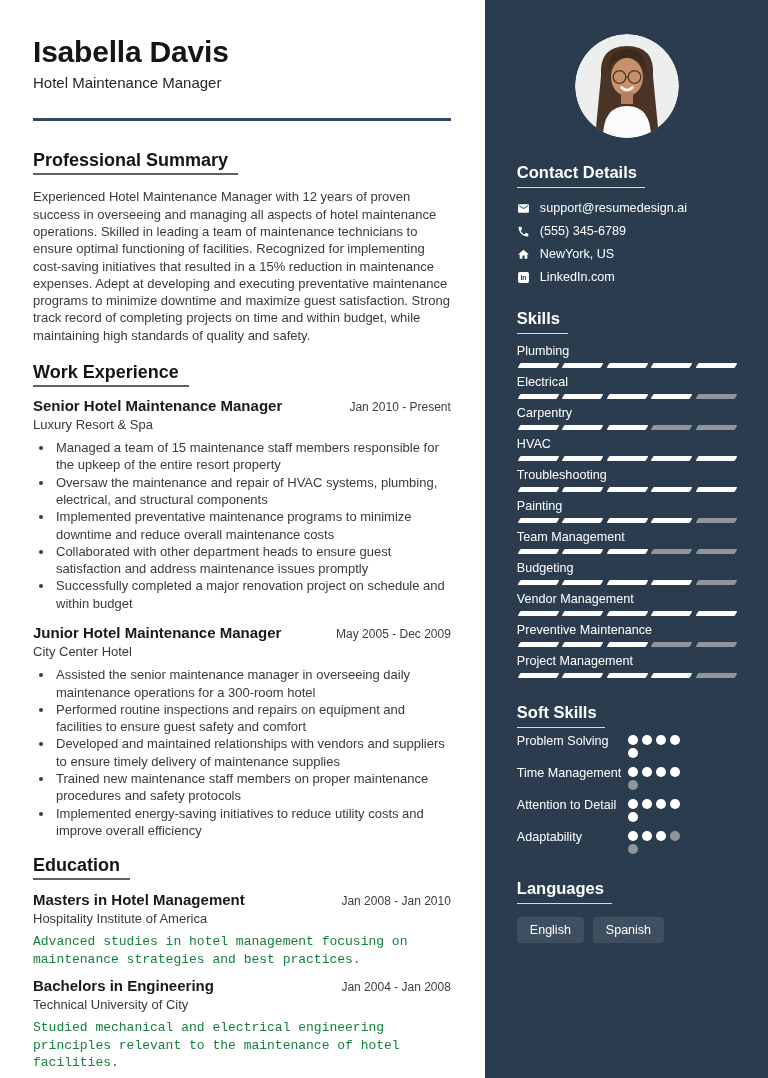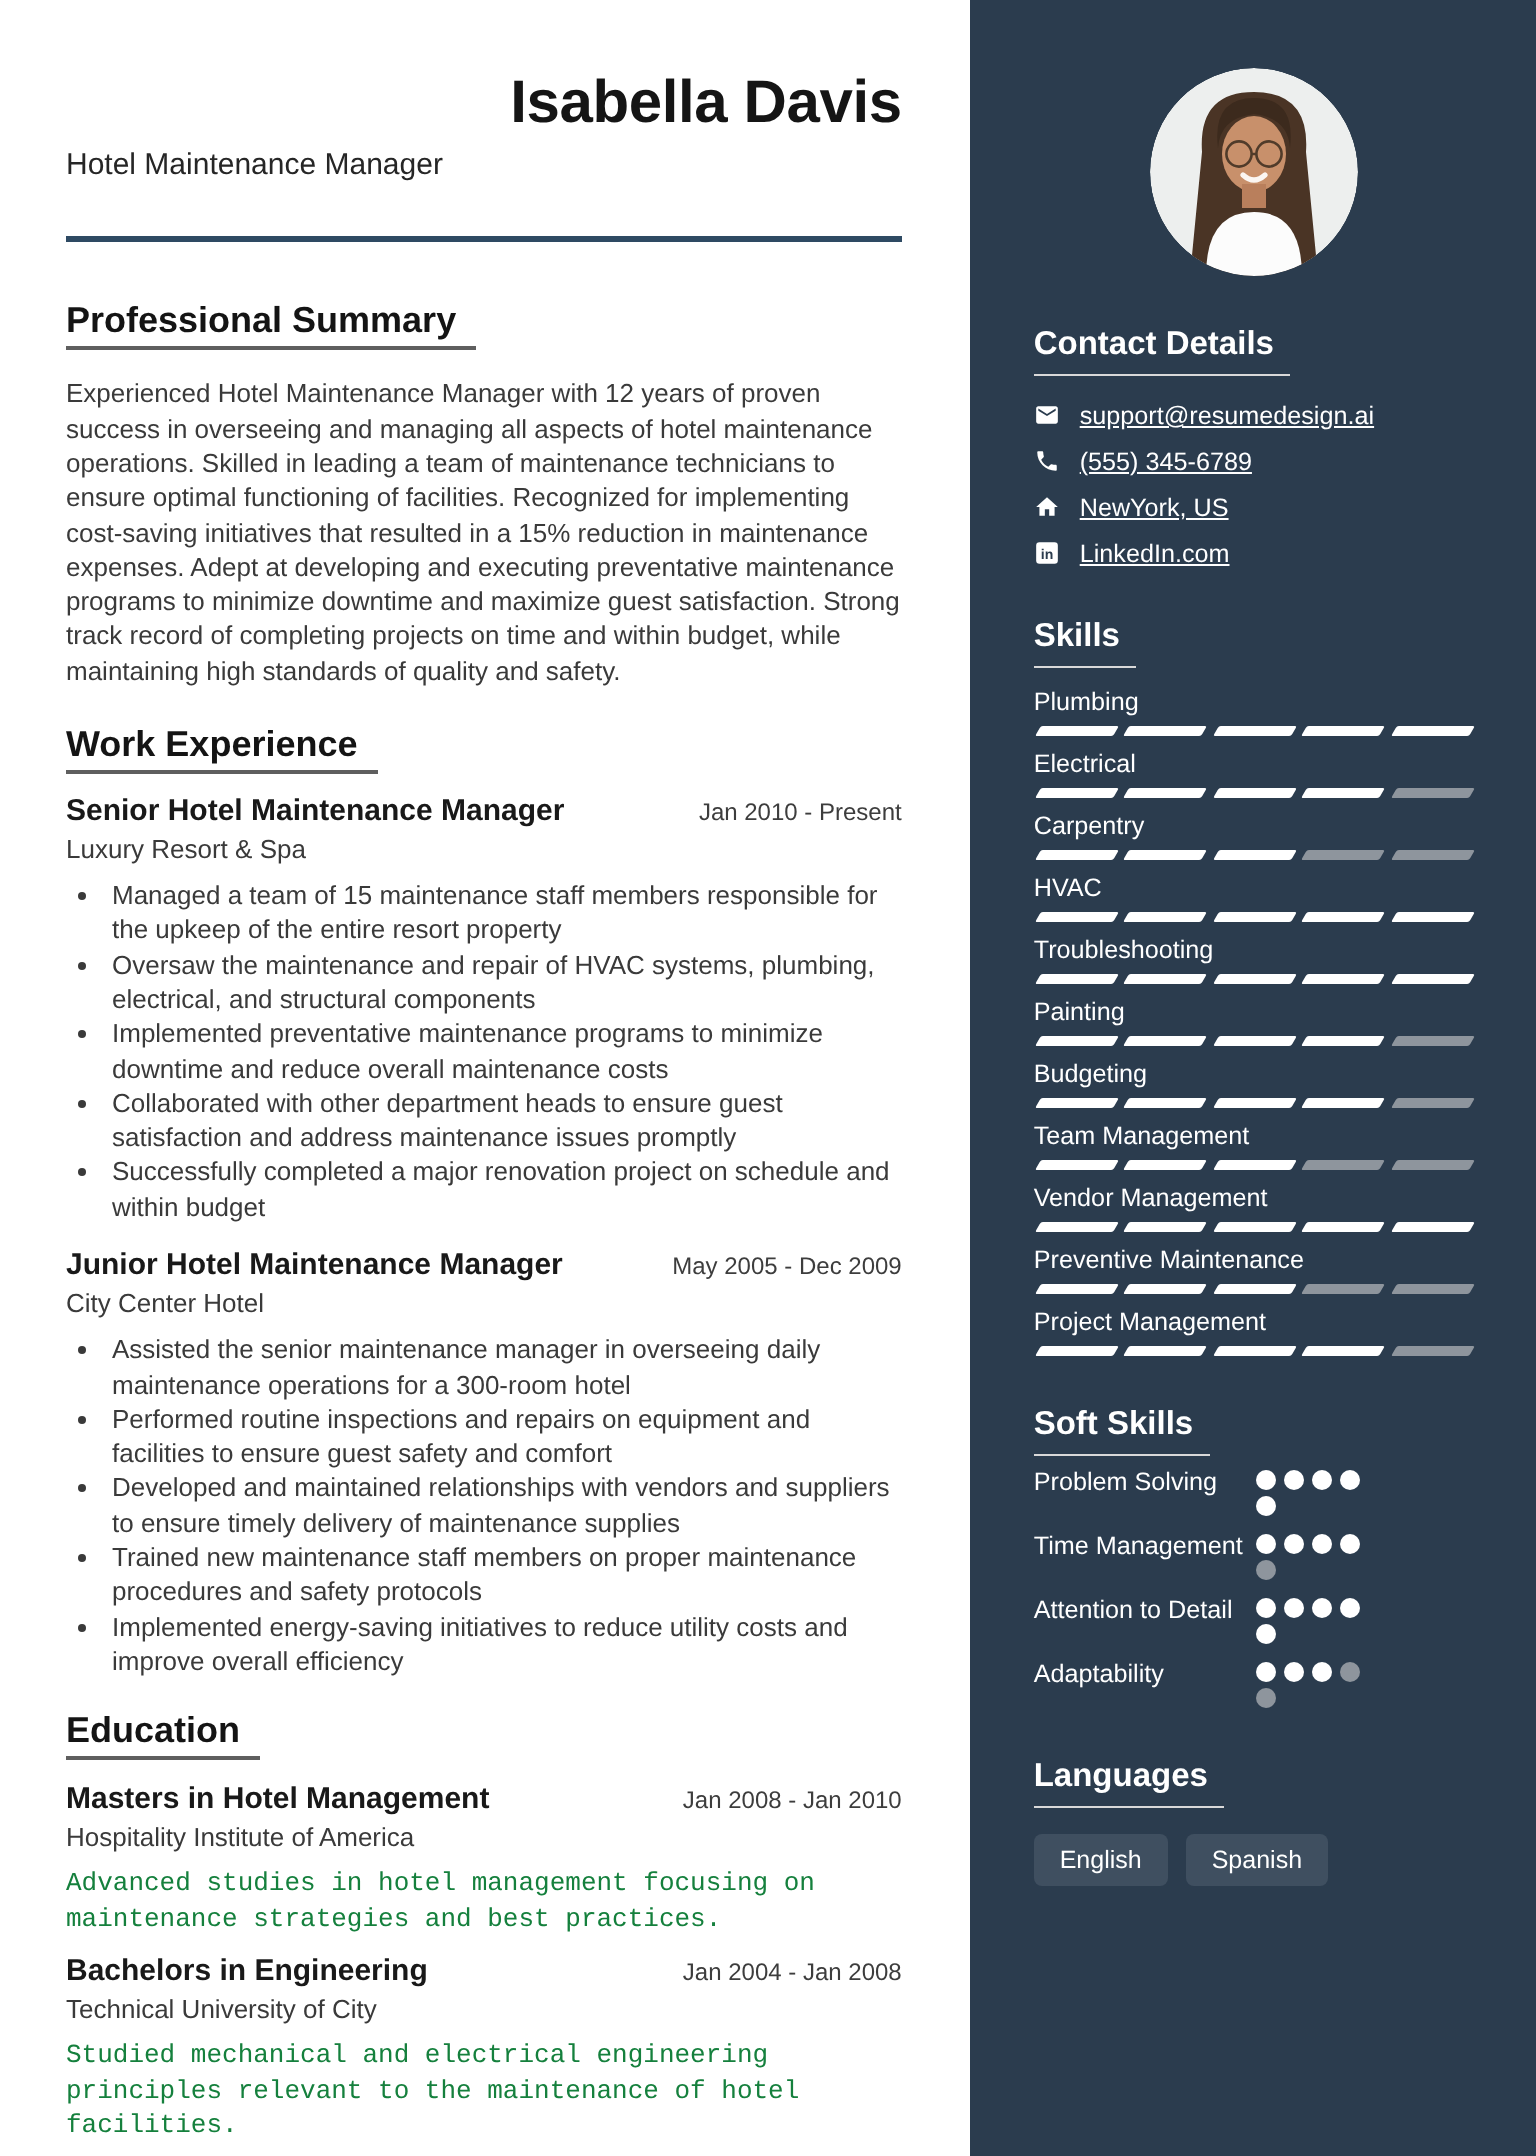--- a/index.html
+++ b/index.html
@@ -4,21 +4,21 @@
 <style>
   * { margin:0; padding:0; box-sizing:border-box; }
   :root{
     --sidebar-bg:#2b3c4e; --accent-line:#2e4a63; --bar-empty:#8e959d; --chip-bg:#3f4f60;
   }
   body{ width:768px; height:1078px; font-family:"Liberation Sans", sans-serif; background:#fff; }
   .page{ display:flex; width:768px; height:1078px; overflow:hidden; }
 
   
   .main{ width:511px; background:#fff; padding:36px 34px 10px 33px; }
-  .person-name{ font-size:30px; line-height:1.08; font-weight:bold; color:#151515; letter-spacing:-0.2px;text-align:right; }
+  .person-name{ font-size:30px; line-height:1.08; font-weight:bold; color:#151515; letter-spacing:-0.2px; }
   .person-title{ margin-top:6px; font-size:15px; color:#262626; }
   .divider{ margin-top:27px; height:3px; background:var(--accent-line); }
   .main-heading{ display:inline-block; font-size:18px; font-weight:bold; color:#141414;
                  border-bottom:2px solid #5f5f5f; padding:0 10px 2px 0; }
   .summary-section{ margin-top:29px; }
   .summary-text{ margin-top:13px; font-size:13px; line-height:1.33; color:#3a3a3a; }
   .exp-section{ margin-top:18px; }
   .job{ margin-top:10px; }
   .job + .job{ margin-top:12px; }
   .entry-head{ display:flex; justify-content:space-between; align-items:baseline; }
@@ -32,21 +32,21 @@
   .edu + .edu{ margin-top:9px; }
   .edu-desc{ margin-top:6px; font-size:13px; line-height:1.33; color:#15803d;font-family:Liberation Mono, monospace; }
 
   
   .sidebar{ width:297px; background:var(--sidebar-bg); color:#fff; padding:34px 30px 16px 32px; }
   .avatar{ width:104px; height:104px; border-radius:50%; margin:0 auto; overflow:hidden; display:block; }
   .side-section{ margin-top:25px; }
   .side-heading{ display:inline-block; font-size:16.5px; font-weight:bold; color:#fff;
                  border-bottom:1.5px solid #d9d9d9; padding:0 8px 5px 0; }
   .contact-list{ margin-top:13px; }
-  .contact-item{ display:flex; gap:10px; margin-bottom:9px;text-decoration:underline; }
+  .contact-item{ display:flex; align-items:center; gap:10px; margin-bottom:9px; }
   .c-icon{ width:13px; height:13px; flex:0 0 13px; display:inline-flex; }
   .c-icon svg{ width:13px; height:13px; }
   .c-text{ font-size:12.6px; color:#fff; }
   .skills-list{ margin-top:10px; }
   .skill{ margin-bottom:7px; }
   .skill-name{ font-size:12.6px; margin-bottom:5px; }
   .skill-bar{ display:flex; gap:5px; padding:0 2px; }
   .seg{ height:5px; flex:1; transform:skewX(-30deg); border-radius:1px; }
   .seg.fill{ background:#fff; }
   .seg.empty{ background:var(--bar-empty); }
@@ -254,36 +254,36 @@
             <div class="skill-name">Painting</div>
             <div class="skill-bar">
               <span class="seg fill"></span>
               <span class="seg fill"></span>
               <span class="seg fill"></span>
               <span class="seg fill"></span>
               <span class="seg empty"></span>
             </div>
           </div>
           <div class="skill">
+            <div class="skill-name">Team Management</div>
+            <div class="skill-bar">
+              <span class="seg fill"></span>
+              <span class="seg fill"></span>
+              <span class="seg fill"></span>
+              <span class="seg empty"></span>
+              <span class="seg empty"></span>
+            </div>
+          </div>
+          <div class="skill">
             <div class="skill-name">Budgeting</div>
             <div class="skill-bar">
               <span class="seg fill"></span>
               <span class="seg fill"></span>
               <span class="seg fill"></span>
               <span class="seg fill"></span>
-              <span class="seg empty"></span>
-            </div>
-          </div>
-          <div class="skill">
-            <div class="skill-name">Team Management</div>
-            <div class="skill-bar">
-              <span class="seg fill"></span>
-              <span class="seg fill"></span>
-              <span class="seg fill"></span>
-              <span class="seg empty"></span>
               <span class="seg empty"></span>
             </div>
           </div>
           <div class="skill">
             <div class="skill-name">Vendor Management</div>
             <div class="skill-bar">
               <span class="seg fill"></span>
               <span class="seg fill"></span>
               <span class="seg fill"></span>
               <span class="seg fill"></span>

